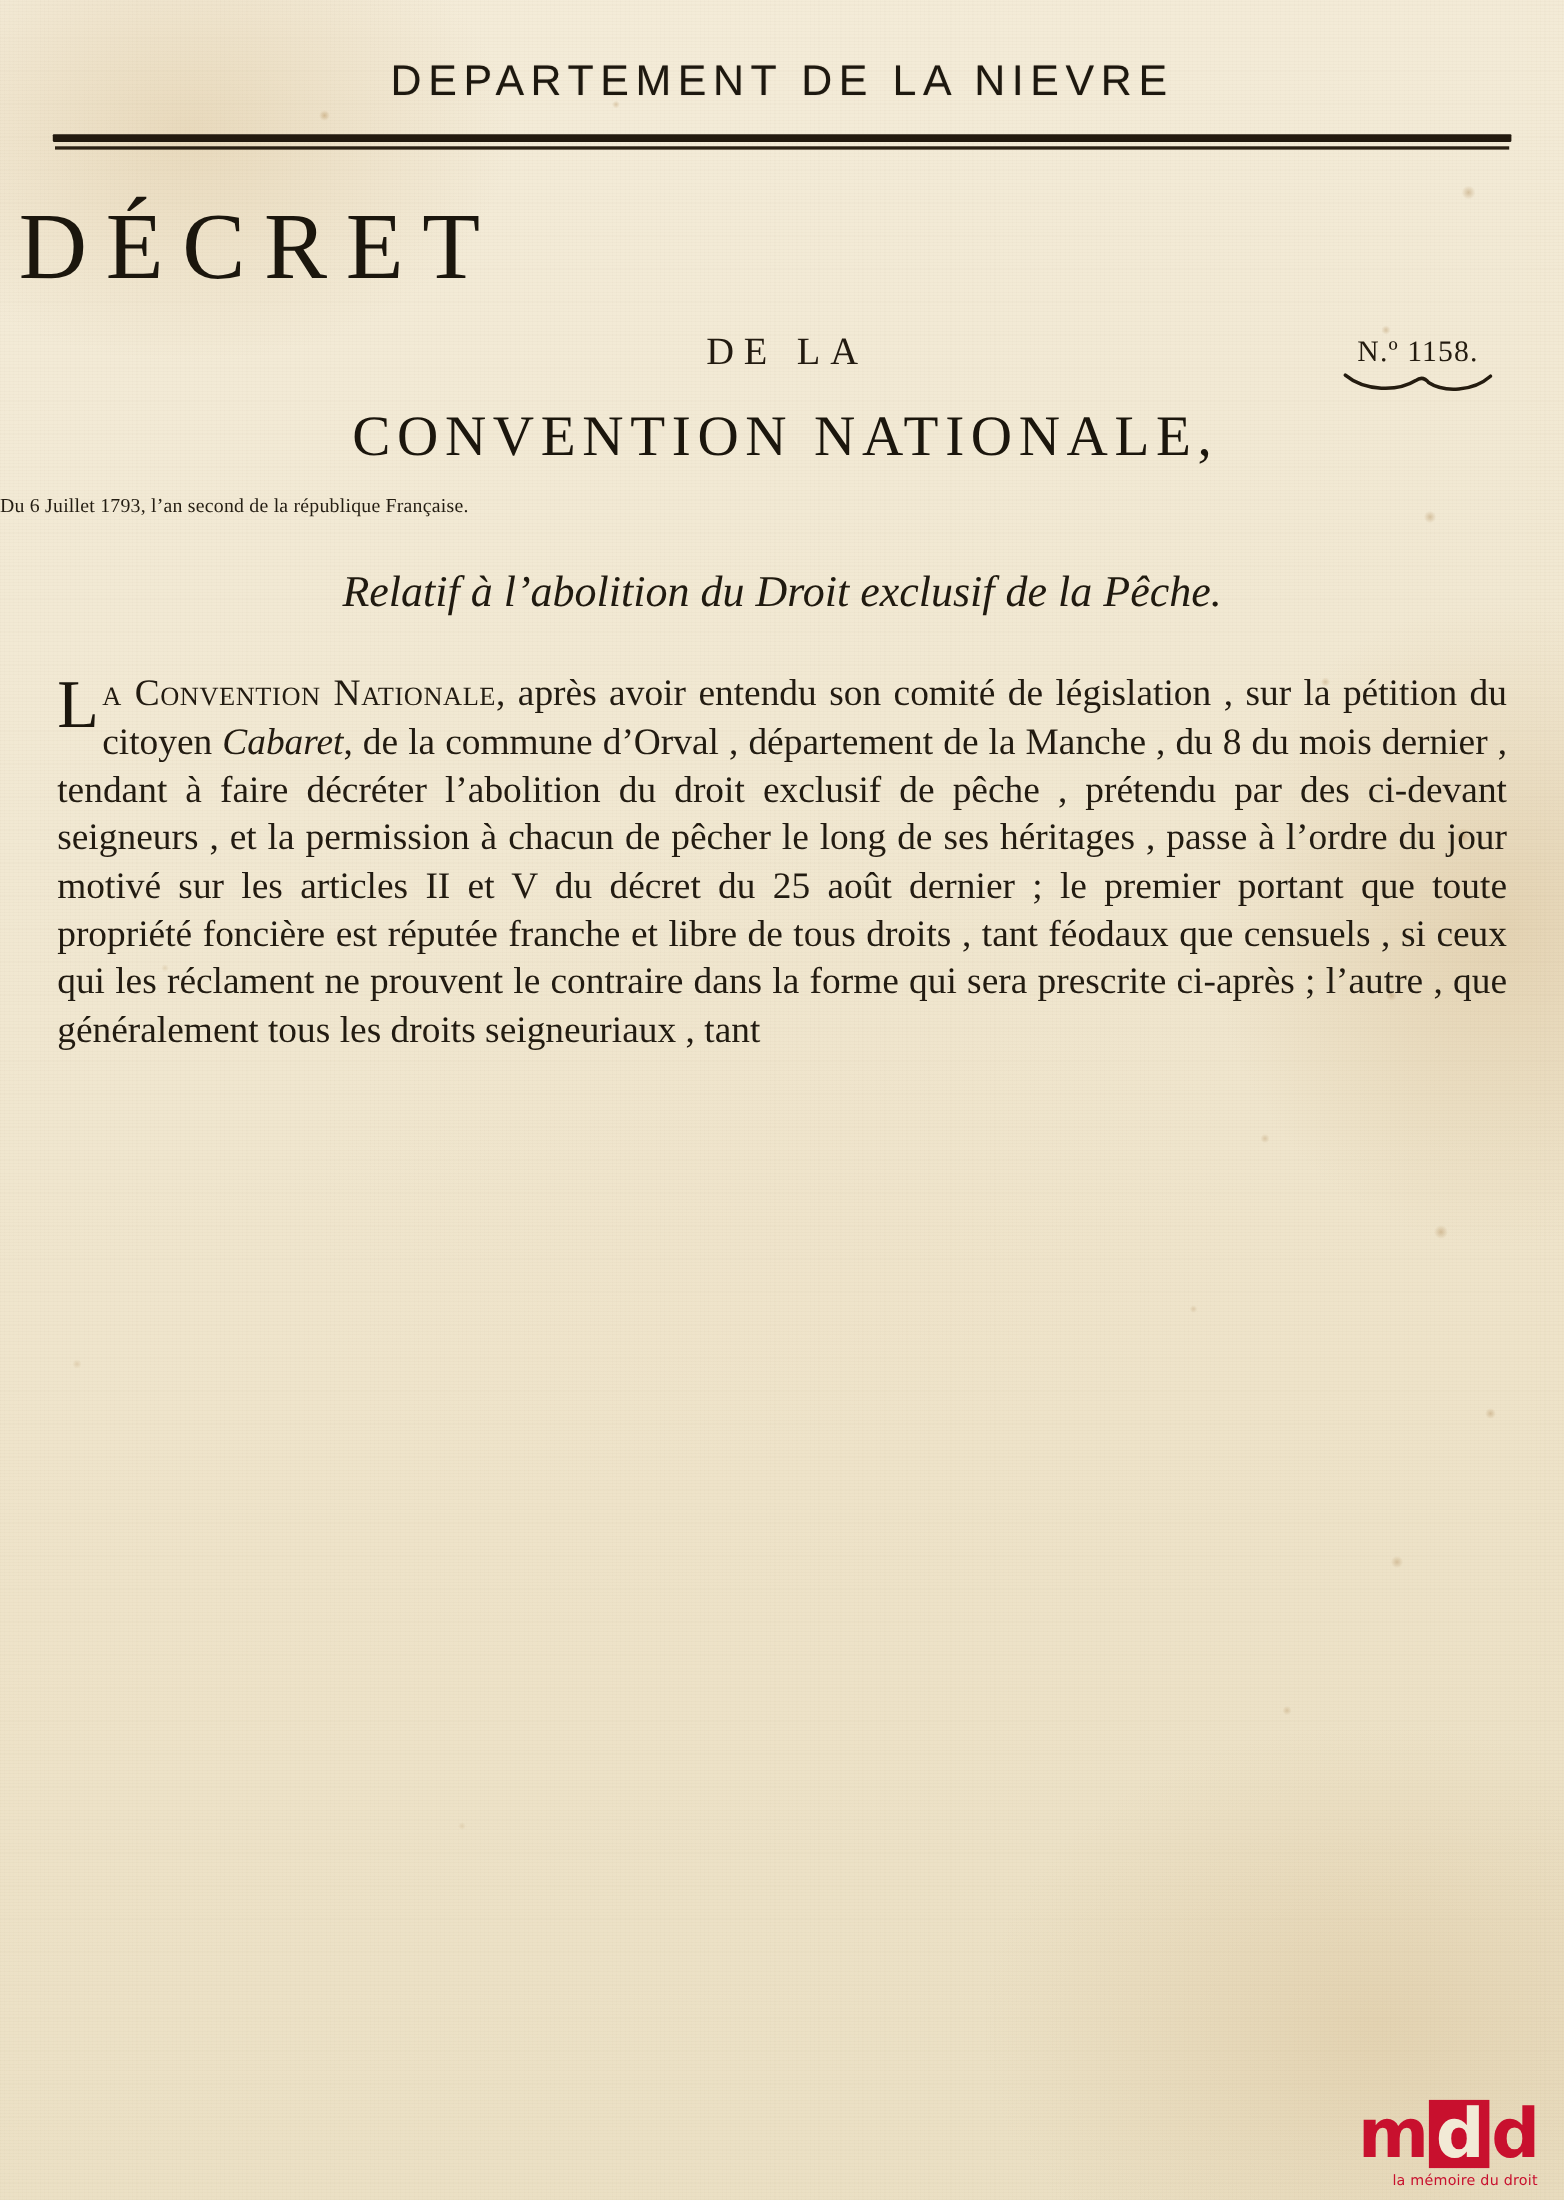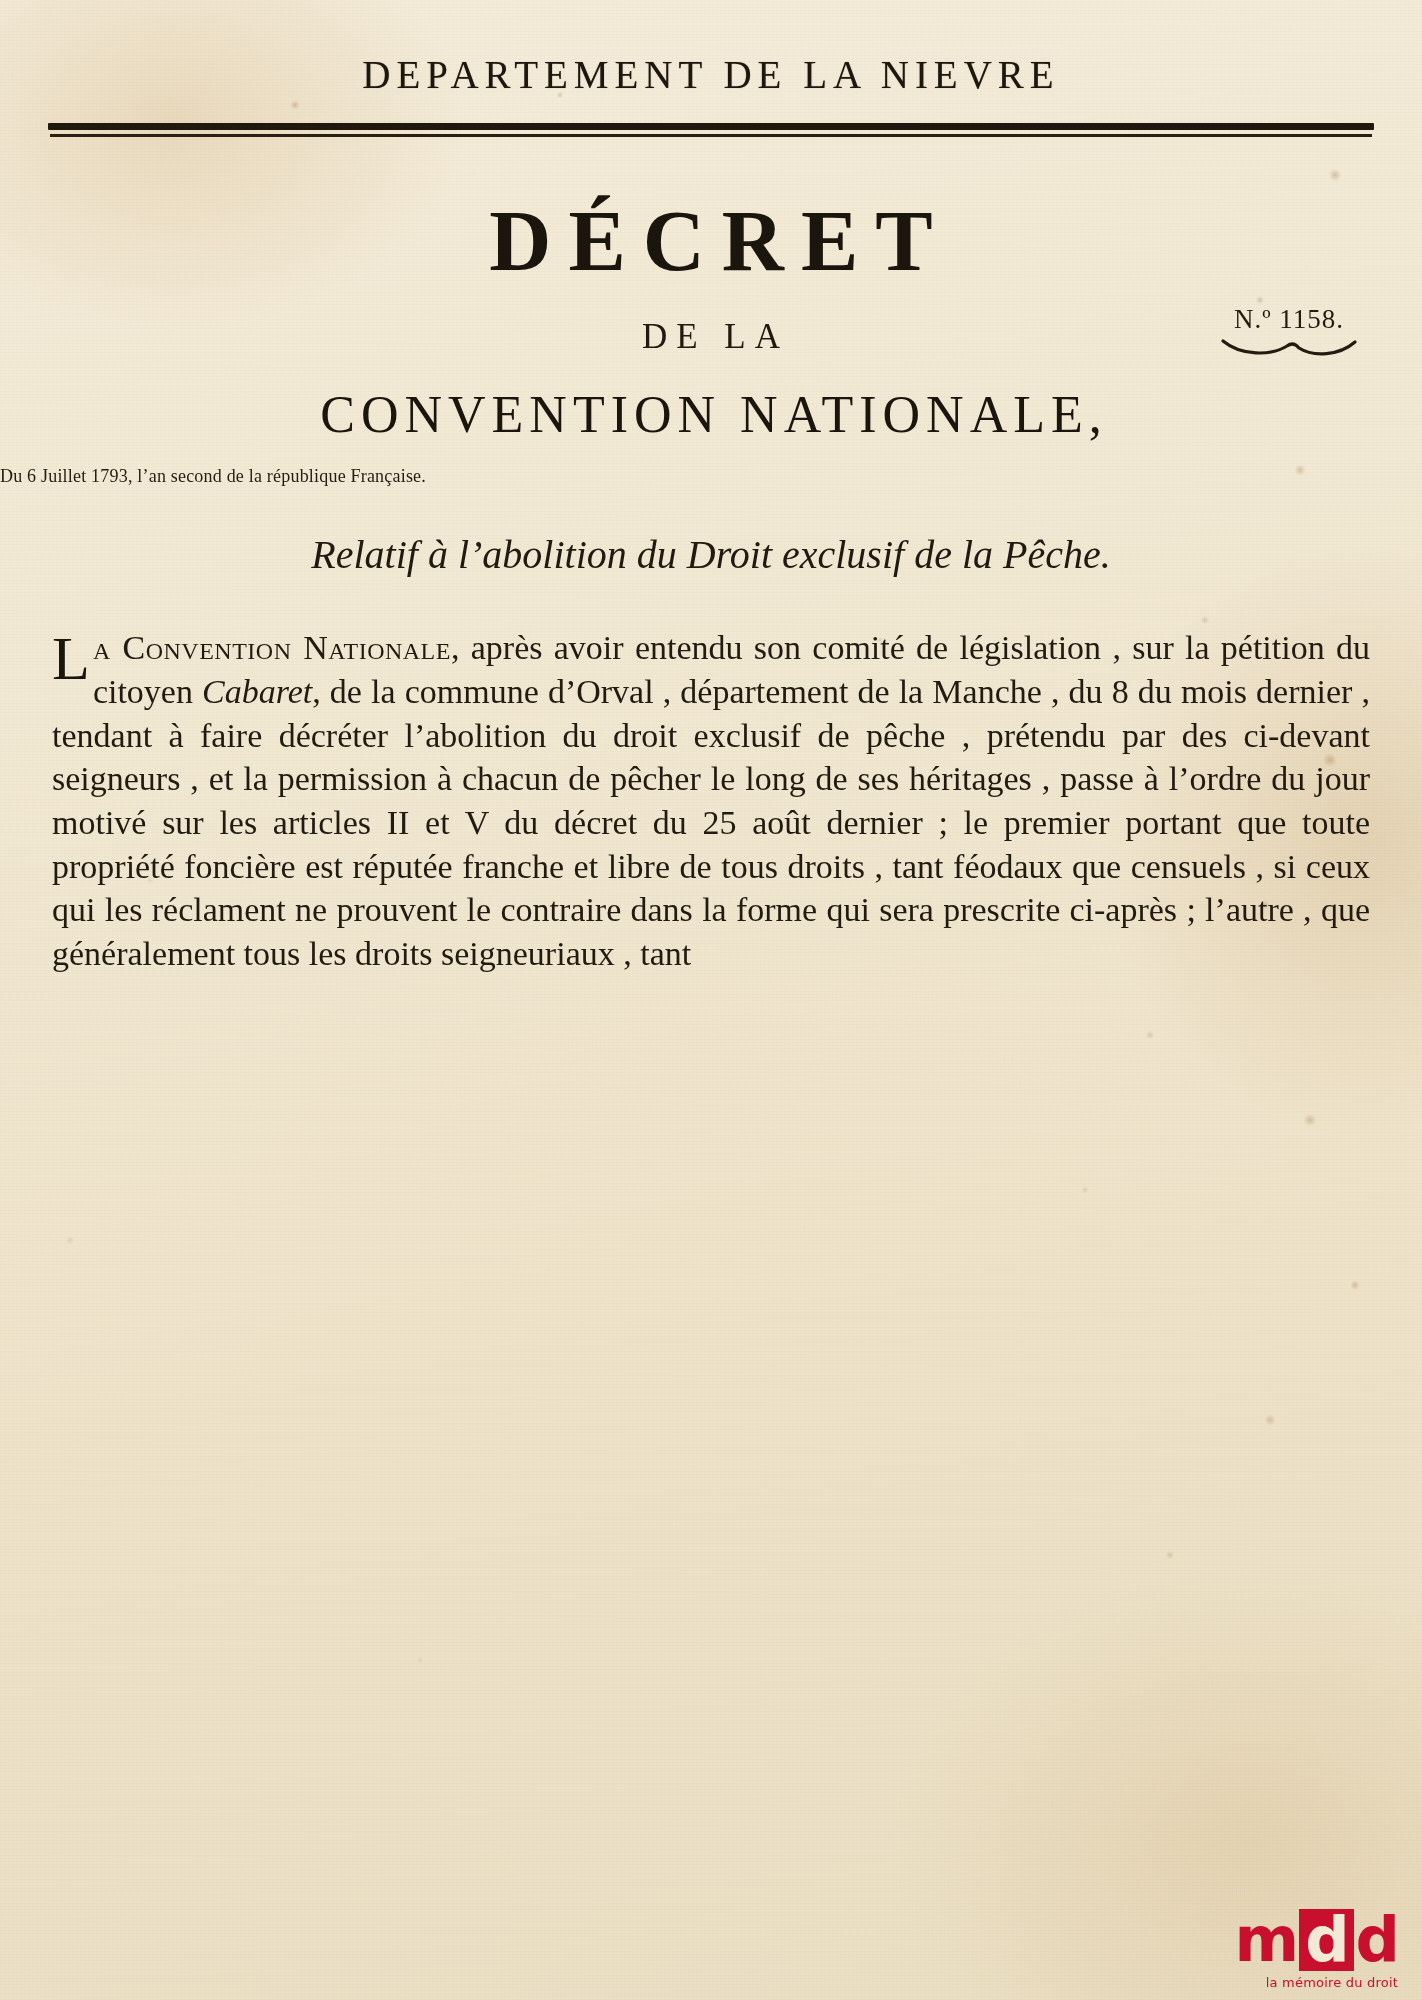--- a/index.html
+++ b/index.html
@@ -72,21 +72,21 @@
   }
 
   .dept-title {
     text-align: center;
     font-size: 39px;
     letter-spacing: 6px;
     font-weight: 400;
     margin: 52px 40px 0 40px;
     color: #1d180f;
     text-shadow: 0 0 1px rgba(40,30,15,0.35);
-    font-family: Liberation Serif, serif;
+    font-family: Liberation Sans, sans-serif;
   }
 
   .rule-wrap {
     margin: 26px 48px 0 48px;
     height: 16px;
     position: relative;
   }
   .rule-thick {
     position: absolute;
     left: 0; right: 0; top: 0;
@@ -114,26 +114,26 @@
     font-size: 27px;
     letter-spacing: 1px;
     color: #241c10;
   }
   .numero .swash {
     display: block;
     margin: 2px auto 0 auto;
   }
 
   .decret {
-    text-align: center;
+    text-align: left;
     font-size: 86px;
     letter-spacing: 17px;
-    margin: 52px 0 0 0;
+    margin: 36px 0 0 0;
     color: #1b160d;
-    font-weight: 700;
+    font-weight: 400;
     text-indent: 17px;
   }
 
   .dela {
     text-align: center;
     font-size: 35px;
     letter-spacing: 9px;
     margin: 26px 0 0 0;
     color: #221a10;
     text-indent: 9px;

